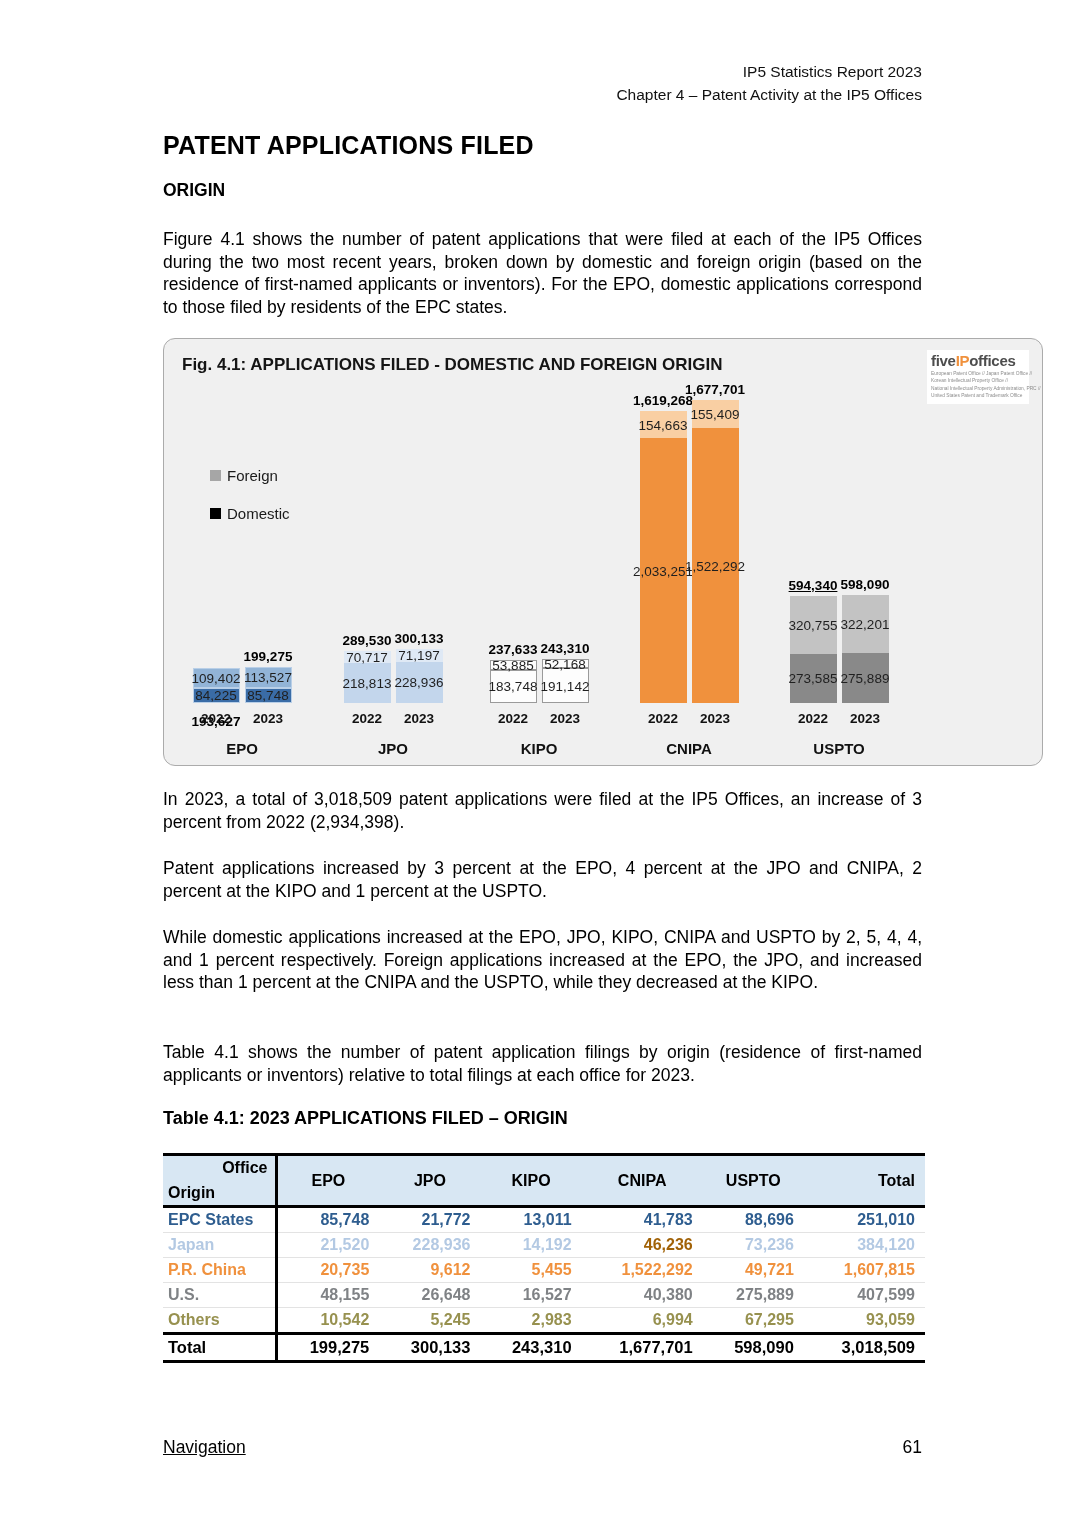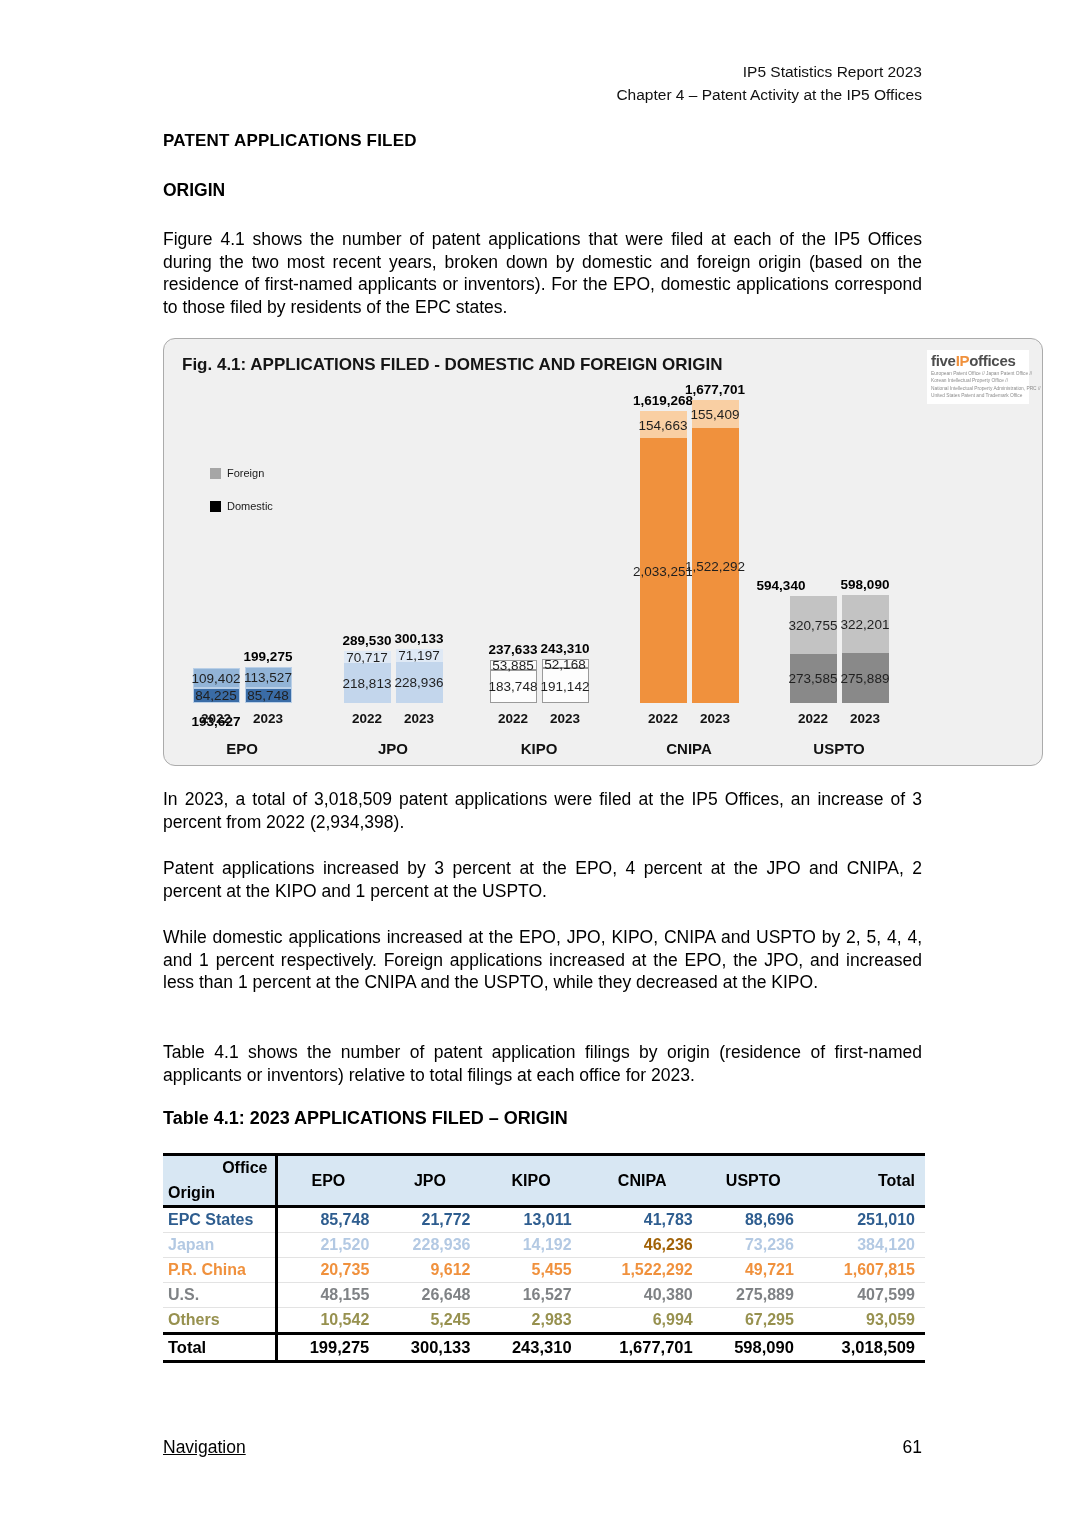--- a/index.html
+++ b/index.html
@@ -8,40 +8,40 @@
     width: 1080px; height: 1527px; position: relative;
     background: #ffffff; color: #000;
     font-family: "Liberation Sans", sans-serif;
   }
   .abs { position: absolute; }
 
   
   .page-header { top: 60px; right: 158px; text-align: right; font-size: 15.5px; line-height: 1.5; color: #111; }
 
   
-  .h1 { top: 131px; left: 163px; font-size: 17px; font-weight: bold; letter-spacing: 0.2px; }
+  .h1 { top: 131px; left: 163px; font-size: 25px; font-weight: bold; letter-spacing: 0.2px; }
   .h2 { top: 180px; left: 163px; font-size: 17.5px; font-weight: bold; }
   .para { left: 163px; width: 759px; font-size: 17.5px; line-height: 1.29; text-align: justify; }
   .p1 { top: 228px; } .p2 { top: 788px; } .p3 { top: 857px; } .p4 { top: 926px; } .p5 { top: 1041px; }
   .tbl-caption { top: 1108px; left: 163px; font-size: 18px; font-weight: bold; }
 
   
   .fig-panel {
     top: 338px; left: 163px; width: 880px; height: 428px;
     background: #f0f0f0; border: 1.5px solid #ababab; border-radius: 12px;
   }
   .fig-title { position: absolute; top: 16px; left: 18px; font-size: 17px; font-weight: bold; color: #151515; }
   .fig-logo { position: absolute; top: 11px; right: 13px; width: 102px; background: #ffffff; padding: 3px 4px 4px 4px; }
   .logo-word { font-size: 15px; font-weight: bold; color: #4d4d4d; letter-spacing: -0.3px; line-height: 1; }
   .logo-word .ip { color: #f0913d; }
   .logo-sub { margin-top: 2px; font-size: 4.8px; color: #8c8c8c; line-height: 1.55; white-space: nowrap; }
   .legend { position: absolute; left: 46px; top: 128px; }
   .legend-entry { display: flex; align-items: center; margin-bottom: 21px; }
   .legend-swatch { width: 11px; height: 11px; margin-right: 6px; }
-  .legend-label { font-size: 11px; color: #1a1a1a; }
+  .legend-label { font-size: 15px; color: #1a1a1a; }
 
   
   .bar-sec { position: absolute; }
   .sec-label { position: absolute; transform: translate(-50%, -50%); font-size: 13.5px; color: #1f1f1f; white-space: nowrap; }
   .total-label { position: absolute; transform: translateX(-50%); font-size: 13.5px; font-weight: bold; color: #000; white-space: nowrap; }
   .year-label { position: absolute; transform: translateX(-50%); font-size: 13.5px; font-weight: bold; color: #111; }
   .office-label { position: absolute; transform: translateX(-50%); font-size: 15px; font-weight: bold; color: #111; }
 
   
   .office-table { position: absolute; top: 1153px; left: 163px; width: 762px; border-collapse: collapse; border-top: 3px solid #000; border-bottom: 3px solid #000; }
@@ -144,21 +144,21 @@
       <div class="year-label" style="left:499px;top:372px;">2022</div>
       <div class="bar-sec" style="left:527.5px;top:89.06753229568318px;width:47px;height:274.9324677043168px;background:#f0913d;"></div>
       <div class="bar-sec" style="left:527.5px;top:60.99999999999998px;width:47px;height:28.0675322956832px;background:#f9cfa3;"></div>
       <div class="total-label" style="left:551px;top:42.99999999999998px;">1,677,701</div>
       <div class="sec-label" style="left:551px;top:75.03376614784158px;">155,409</div>
       <div class="sec-label" style="left:551px;top:226.5337661478416px;">1,522,292</div>
       <div class="year-label" style="left:551px;top:372px;">2023</div>
       <div class="office-label" style="left:525px;top:401px;">CNIPA</div>
       <div class="bar-sec" style="left:625.5px;top:314.58937498398103px;width:47px;height:49.41062501601895px;background:#898989;"></div>
       <div class="bar-sec" style="left:625.5px;top:256.6596455506672px;width:47px;height:57.9297294333138px;background:#c3c3c3;"></div>
-      <div class="total-label" style="left:617px;top:238.65964555066722px;">594,340</div>
+      <div class="total-label" style="left:649px;top:238.65964555066722px;text-decoration:underline;">594,340</div>
       <div class="sec-label" style="left:649px;top:285.6245102673241px;">320,755</div>
       <div class="sec-label" style="left:649px;top:339.2946874919905px;">273,585</div>
       <div class="year-label" style="left:649px;top:372px;">2022</div>
       <div class="bar-sec" style="left:677.5px;top:314.17326269698833px;width:47px;height:49.82673730301168px;background:#898989;"></div>
       <div class="bar-sec" style="left:677.5px;top:255.9823794585567px;width:47px;height:58.19088323843164px;background:#c3c3c3;"></div>
       <div class="total-label" style="left:701px;top:237.9823794585567px;">598,090</div>
       <div class="sec-label" style="left:701px;top:285.0778210777725px;">322,201</div>
       <div class="sec-label" style="left:701px;top:339.08663134849417px;">275,889</div>
       <div class="year-label" style="left:701px;top:372px;">2023</div>
       <div class="office-label" style="left:675px;top:401px;">USPTO</div>

